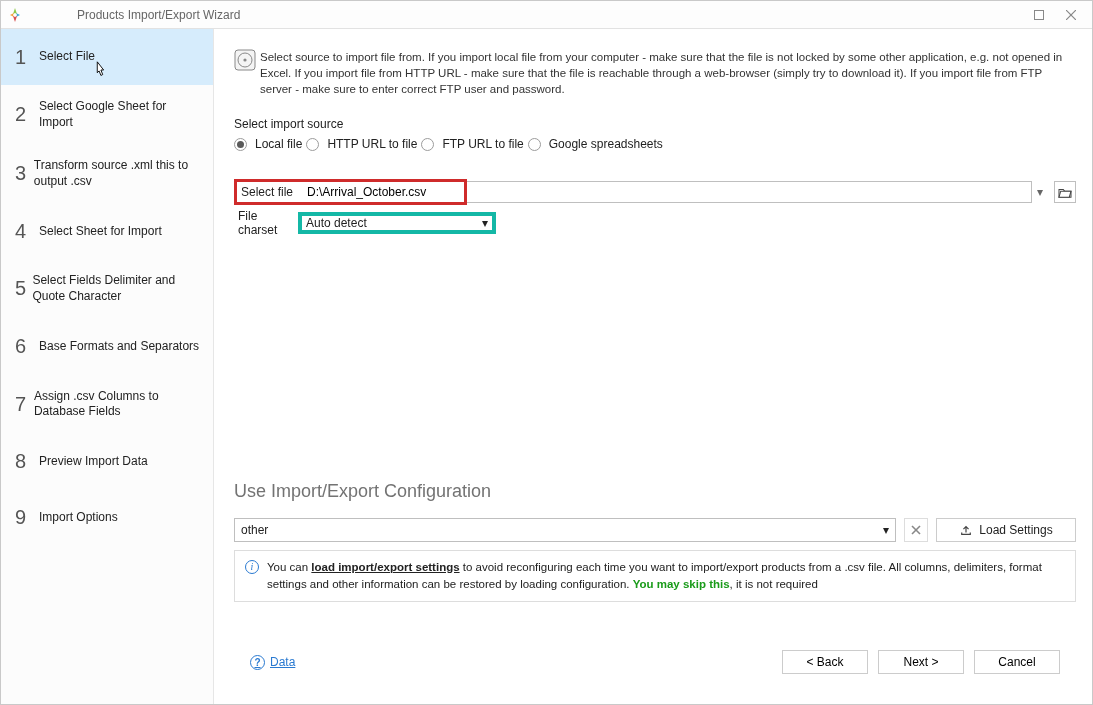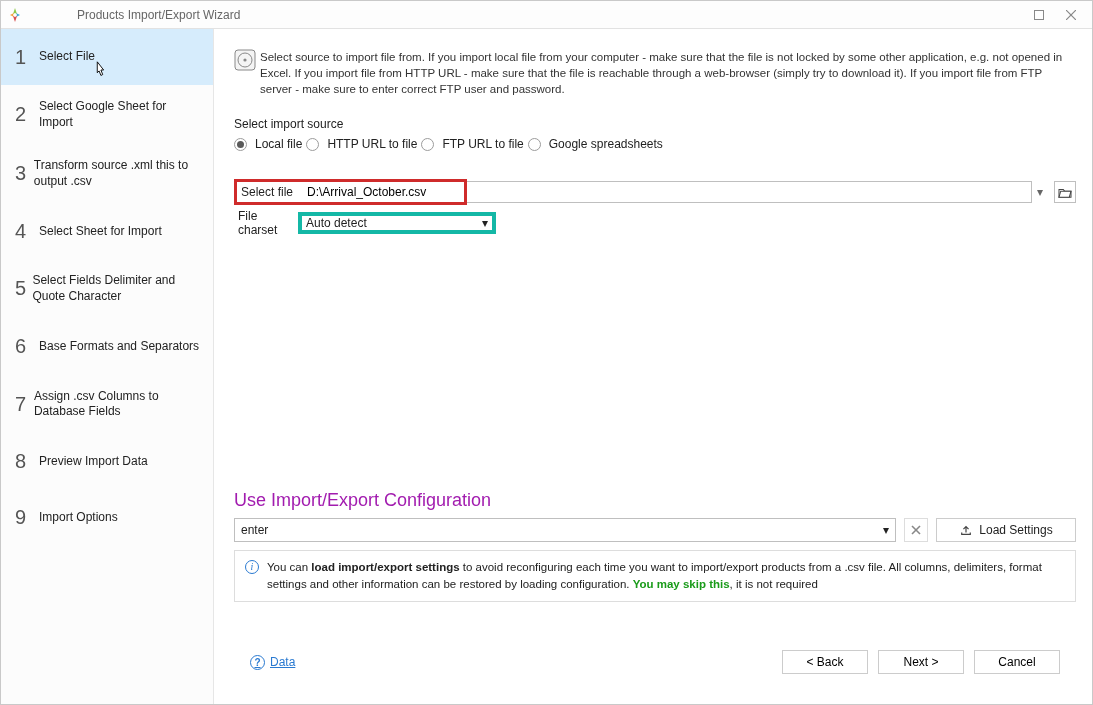--- a/index.html
+++ b/index.html
@@ -31,28 +31,28 @@
   .highlight-box { border: 3px solid #cf2b2b; padding: 0; display: flex; align-items: center; width: 233px; }
   .highlight-box .fld-label { width: 64px; }
   .highlight-box .txt-input { flex: 1; border-right: none; border-left: 1px solid #bfbfbf; border-top: none; border-bottom: none; height: 20px; }
   .file-path-row { display: flex; align-items: center; grid-column: 1 / span 3; }
   .file-path-input { flex: 1; height: 22px; border: 1px solid #bfbfbf; font-size: 12px; padding: 0 6px; border-left: none; }
   .dropdown-arrow { width: 16px; text-align: center; color: #666; }
   .browse-btn { width: 22px; height: 22px; border: 1px solid #bfbfbf; display: flex; align-items: center; justify-content: center; margin-left: 6px; background: #fff; cursor: pointer; }
   .browse-btn svg { width: 14px; height: 12px; }
   .charset-select { width: 198px; height: 22px; border: 4px solid #14b8a6; font-size: 12px; padding: 0 4px; display: flex; align-items: center; justify-content: space-between; background: #fff; cursor: pointer; }
   .config-section { margin-top: auto; }
-  .config-title { font-size: 18px; font-weight: 300; color: #a21caf; margin-bottom: 7px; }
+  .config-title { font-size: 18px; font-weight: 300; color: #737373; margin-bottom: 16px; }
   .config-row { display: flex; gap: 8px; align-items: center; }
   .config-select { flex: 1; height: 24px; border: 1px solid #bfbfbf; font-size: 12px; padding: 0 6px; display: flex; align-items: center; justify-content: space-between; background: #fff; cursor: pointer; }
   .clear-btn { width: 24px; height: 24px; border: 1px solid #ddd; background: #fff; display: flex; align-items: center; justify-content: center; cursor: pointer; color: #888; }
   .load-btn { width: 140px; height: 24px; border: 1px solid #ccc; background: #fff; font-size: 12px; display: flex; align-items: center; justify-content: center; gap: 6px; cursor: pointer; }
   .info-box { margin-top: 8px; border: 1px solid #ddd; padding: 8px 10px; font-size: 11.5px; line-height: 1.5; display: flex; gap: 8px; }
   .info-box .info-icon { width: 14px; height: 14px; border: 1.5px solid #2a7ad1; border-radius: 50%; color: #2a7ad1; display: flex; align-items: center; justify-content: center; font-family: Georgia, serif; font-style: italic; font-size: 10px; flex: 0 0 14px; margin-top: 1px; }
-  .info-box b { font-weight: 700; }
+  .info-box b { font-weight: 700; text-decoration: underline; }
   .skip-green { color: #1a9b1a; font-weight: 700; }
   .footer { height: 52px; border-top: 0; display: flex; align-items: center; padding: 0 16px 12px 16px; gap: 8px; margin-top: 40px; }
   .help-link { color: #2a7ad1; display: flex; align-items: center; gap: 5px; font-size: 12px; text-decoration: underline; cursor: pointer; }
   .help-icon { width: 15px; height: 15px; border: 1.5px solid #2a7ad1; border-radius: 50%; display: flex; align-items: center; justify-content: center; font-size: 10px; font-weight: 700; color: #2a7ad1; }
   .footer-btns { margin-left: auto; display: flex; gap: 10px; }
   .btn { width: 86px; height: 24px; border: 1px solid #ccc; background: #fff; font-size: 12px; cursor: pointer; }
   .cursor-pointer { position: absolute; left: 90px; top: 59px; pointer-events: none; }
   .cursor-pointer svg { width: 18px; height: 20px; }
   .charset-row { display: flex; align-items: center; margin-top: 4px; }
   .charset-row .fld-label { width: 64px; }
@@ -181,21 +181,21 @@
             <span>Auto detect</span>
             <span>▾</span>
           </div>
         </div>
       </div>
 
       <div class="config-section">
         <div class="config-title">Use Import/Export Configuration</div>
         <div class="config-row">
           <div class="config-select">
-            <span>enter</span>
+            <span>other</span>
             <span>▾</span>
           </div>
           <div class="clear-btn">
             <svg viewBox="0 0 10 10" width="10" height="10">
                 <line x1="1" y1="1" x2="9" y2="9" stroke="#888" stroke-width="1.6"></line>
                 <line x1="9" y1="1" x2="1" y2="9" stroke="#888" stroke-width="1.6"></line>
               </svg>
           </div>
           <div class="load-btn">
             <svg viewBox="0 0 14 14" width="14" height="12">

